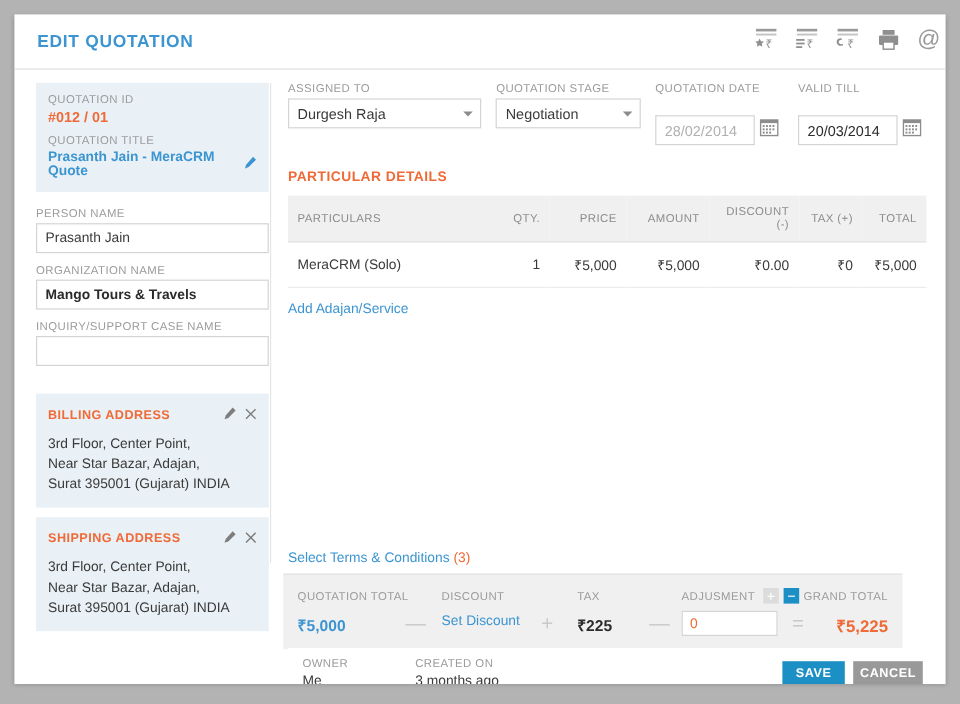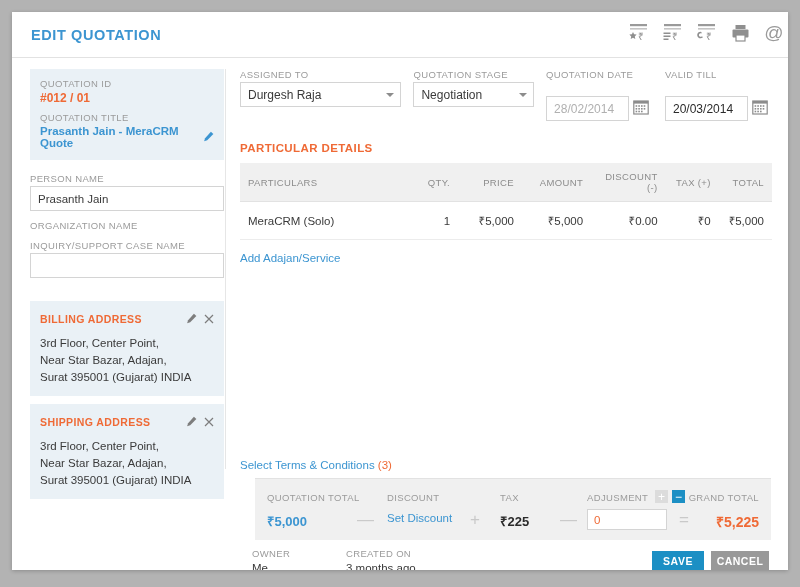--- a/index.html
+++ b/index.html
@@ -116,21 +116,21 @@
   }
 
   .terms {
     position: absolute; left: 0; top: 390px;
     font-size: 11.5px; color: #3c95d1; cursor: pointer;
   }
   .terms .cnt { color: #ef6a36; }
 
   
   .totals {
-    position: absolute; left: 243px; top: 466px; width: 516px; height: 62px;
+    position: absolute; left: 224px; top: 466px; width: 516px; height: 62px;
     background: #f0f0f0; border-top: 1px solid #e2e2e2;
   }
   .tot-lbl {
     position: absolute; top: 13px; font-size: 9.5px; color: #9b9b9b;
     letter-spacing: 0.35px; text-transform: uppercase; white-space: nowrap;
   }
   .tot-val { position: absolute; top: 33px; font-size: 13px; }
   .op {
     position: absolute; top: 33px; color: #c9c9c9; font-size: 17px;
     line-height: 15px; user-select: none;
@@ -237,20 +237,21 @@
       </div>
     </div>
 
     <div class="side-fields">
       <div class="fgroup">
         <span class="lbl">PERSON NAME</span>
         <input class="finput" value="Prasanth Jain" style="">
       </div>
       <div class="fgroup">
         <span class="lbl">ORGANIZATION NAME</span>
+        <input class="finput strong" value="Mango Tours &amp; Travels" style="">
       </div>
       <div class="fgroup">
         <span class="lbl">INQUIRY/SUPPORT CASE NAME</span>
         <input class="finput" value="" style="">
       </div>
     </div>
 
     <div class="addr-block">
       <div class="addr-head">
         <span class="addr-title">BILLING ADDRESS</span>

